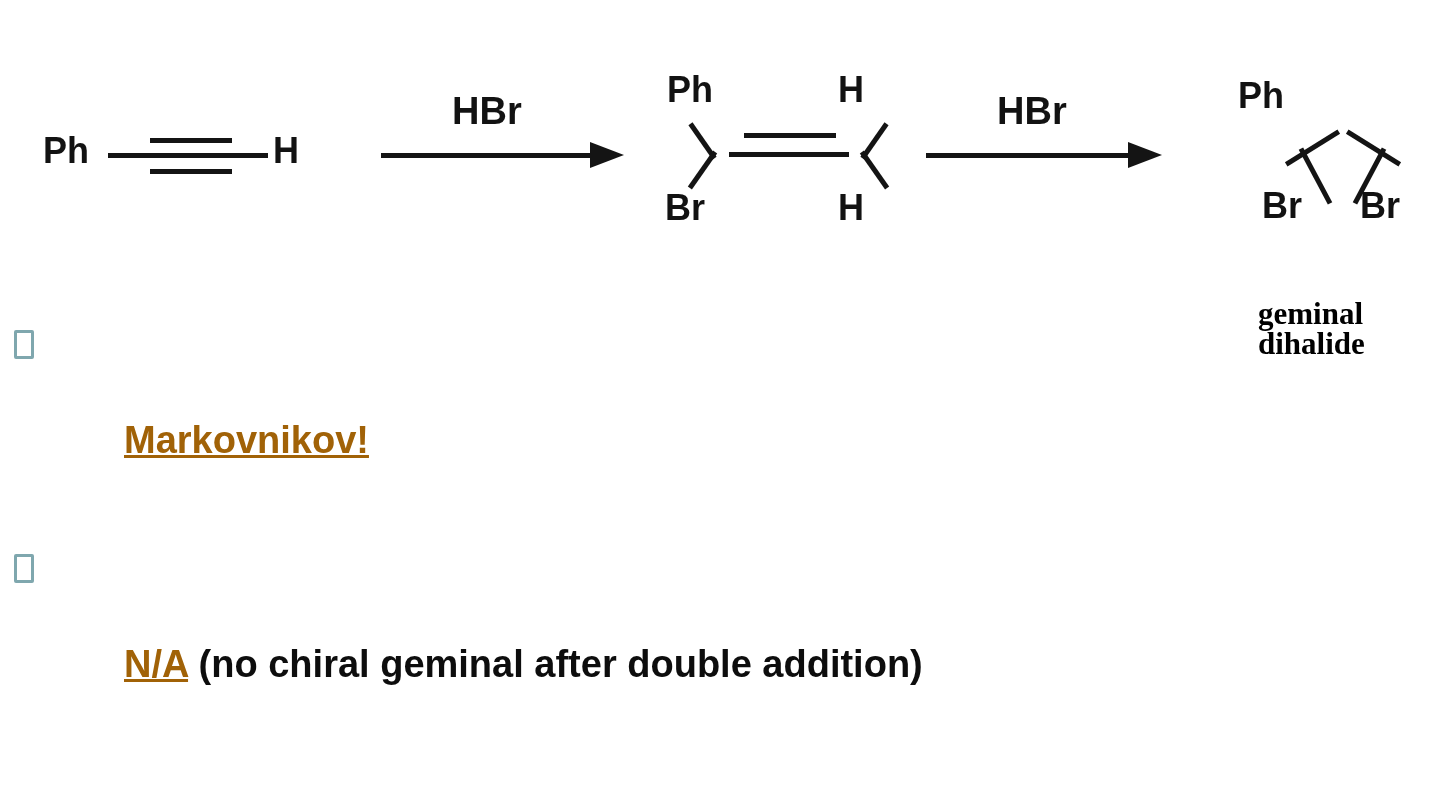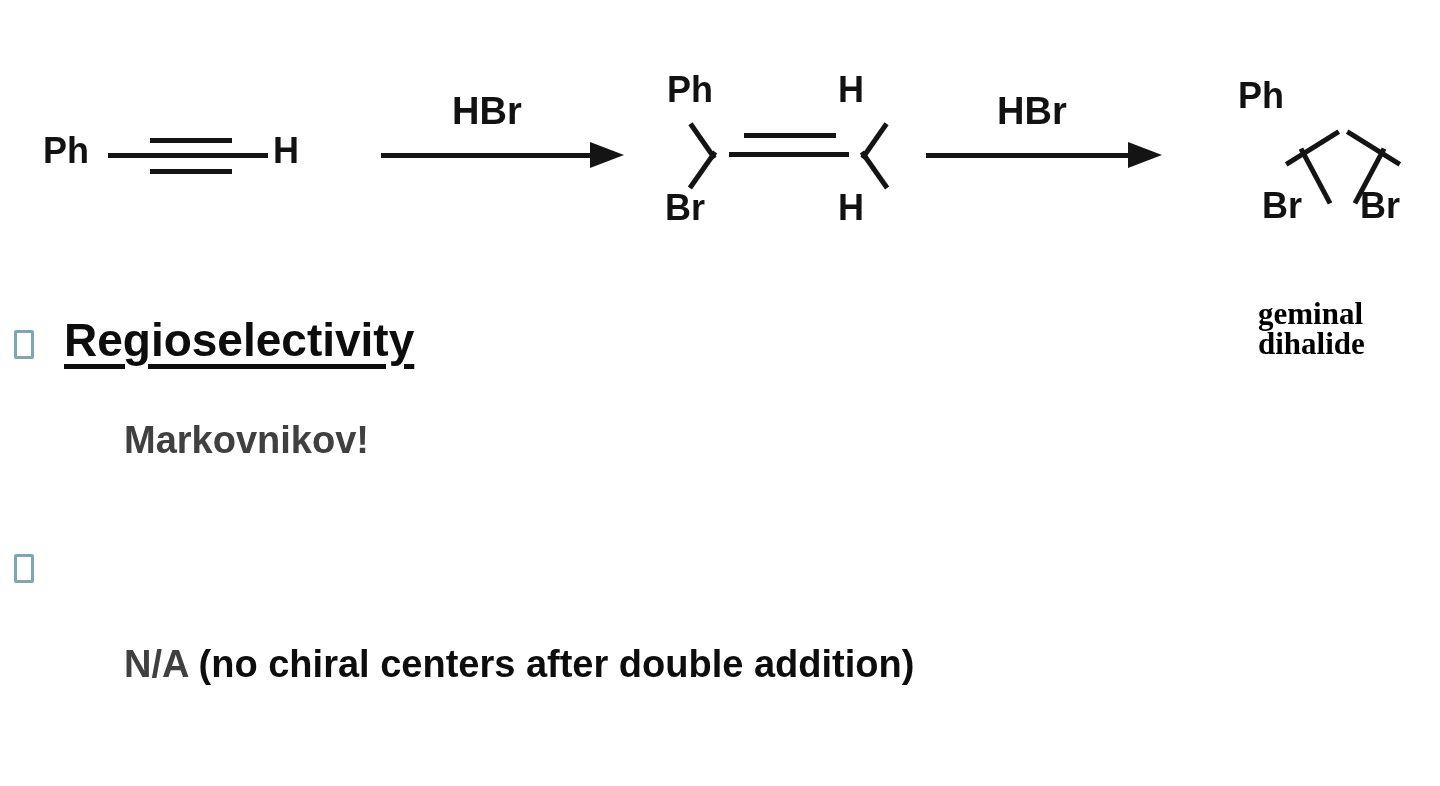--- a/index.html
+++ b/index.html
@@ -109,21 +109,21 @@
   }
   .sub-line {
     position: absolute;
     font-family: "Liberation Sans", sans-serif;
     font-weight: bold;
     font-size: 38px;
     color: #0d0d0d;
     line-height: 1.1;
     white-space: nowrap;
   }
-  .red { color: #404040; }
+  .red { color: #a16207; text-decoration: underline; }
 </style>
 </head>
 <body>
 
 <div id="slide">
 
   <div id="scheme">
 
     <div>
       <span class="chem-label chem-big" style="left:43px; top:133px;">Ph</span>
@@ -175,30 +175,29 @@
       <span class="caption-red" style="left:1258px; top:272px;">geminal</span>
       <span class="caption-red" style="left:1258px; top:302px;">dihalide</span>
     </div>
   </div>
 
   <div id="bullets">
 
     <div class="bullet-block">
       <div class="bullet-row" style="left:14px; top:16px;">
         <span class="bullet-marker"></span>
-        <span class="bullet-heading">Regioselectivity</span>
       </div>
       <div class="sub-line" style="left:124px; top:120px;">
         <span class="red">Markovnikov!</span><span></span>
       </div>
     </div>
 
     <div class="bullet-block">
       <div class="bullet-row" style="left:14px; top:240px;">
         <span class="bullet-marker"></span>
       </div>
       <div class="sub-line" style="left:124px; top:344px;">
-        <span class="red">N/A</span><span> (no chiral centers after double addition)</span>
+        <span class="red">N/A</span><span> (no chiral geminal after double addition)</span>
       </div>
     </div>
   </div>
 
 </div>
 
 </body></html>

